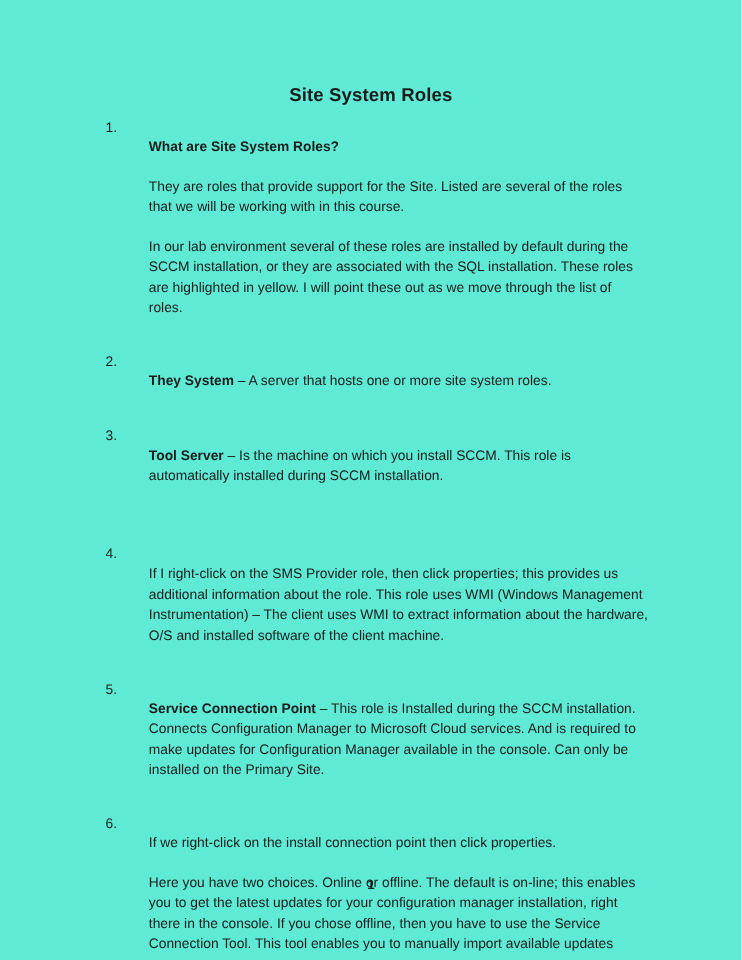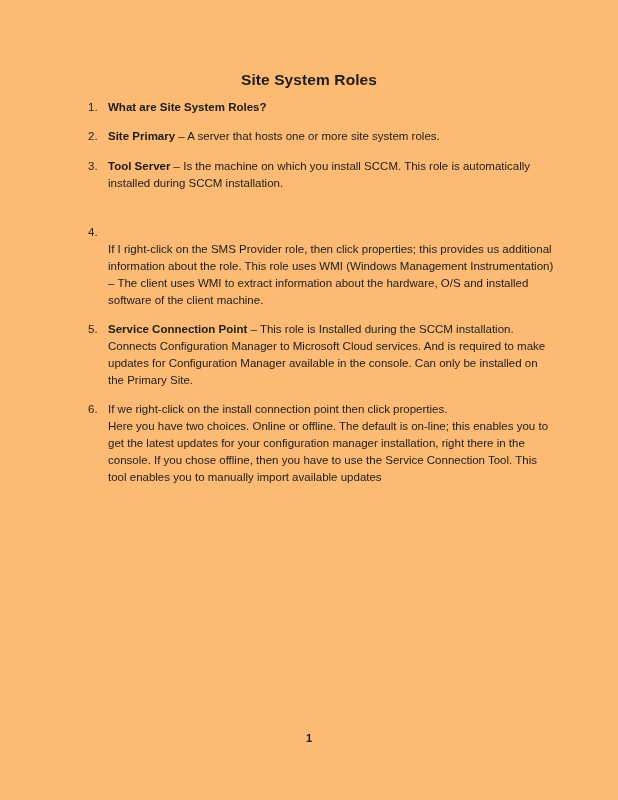--- a/index.html
+++ b/index.html
@@ -7,21 +7,21 @@
   body {
     background: #ffffff;
     font-family: "Liberation Sans", sans-serif;
     color: #1c1c1c;
     position: relative;
     overflow: hidden;
   }
   .page {
     position: absolute;
     inset: 0;
-    background: #fdba74;
+    background: #5eead4;
   }
   .doc-title {
     position: absolute;
     top: 71px;
     left: 0;
     width: 100%;
     text-align: center;
     font-size: 15.5px;
     font-weight: bold;
     letter-spacing: 0.1px;
@@ -42,21 +42,21 @@
     flex: 0 0 20px;
     width: 20px;
     font-size: 11.5px;
     line-height: 17px;
   }
   .content {
     flex: 1;
     font-size: 11.5px;
     line-height: 17px;
   }
-  .content p { margin: 0; }
+  .content p { margin: 16px; }
   .content p.gap { margin-top: 17px; }
   .b { font-weight: bold; }
   .head-b { font-weight: bold; }
   .footer {
     position: absolute;
     top: 732px;
     left: 0;
     width: 100%;
     text-align: center;
     font-size: 11px;
@@ -69,27 +69,29 @@
 <div class="page">
 
   <div class="doc-title">Site System Roles</div>
 
   <div class="list">
 
     <div class="item item-1">
       <div class="num">1.</div>
       <div class="content">
         <p class="head-b">What are Site System Roles?</p>
+        <p>They are roles that provide support for the Site. Listed are several of the roles that we will be working with in this course.</p>
+        <p>In our lab environment several of these roles are installed by default during the SCCM installation, or they are associated with the SQL installation. These roles are highlighted in yellow. I will point these out as we move through the list of roles.</p>
       </div>
     </div>
 
     <div class="item item-2">
       <div class="num">2.</div>
       <div class="content">
-        <p><span class="b">Site Primary</span><span>  – A server that hosts one or more site system roles.</span></p>
+        <p><span class="b">They System</span><span>  – A server that hosts one or more site system roles.</span></p>
       </div>
     </div>
 
     <div class="item item-3">
       <div class="num">3.</div>
       <div class="content">
         <p><span class="b">Tool Server</span><span> – Is the machine on which you install SCCM. This role is automatically installed during SCCM installation.</span></p>
       </div>
     </div>
 

